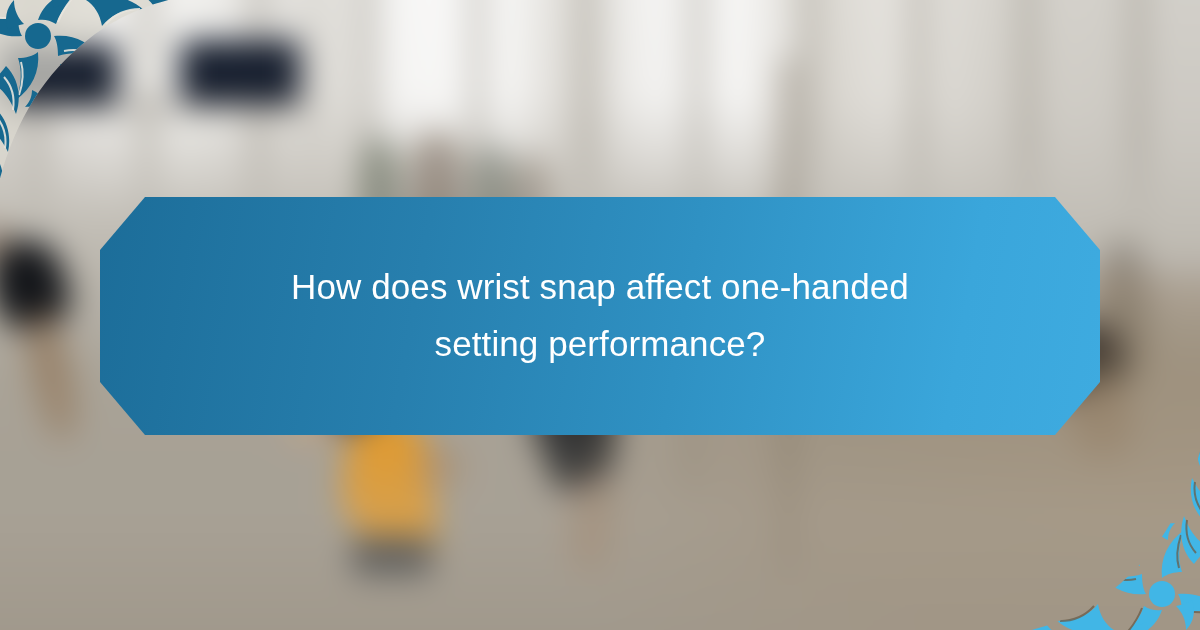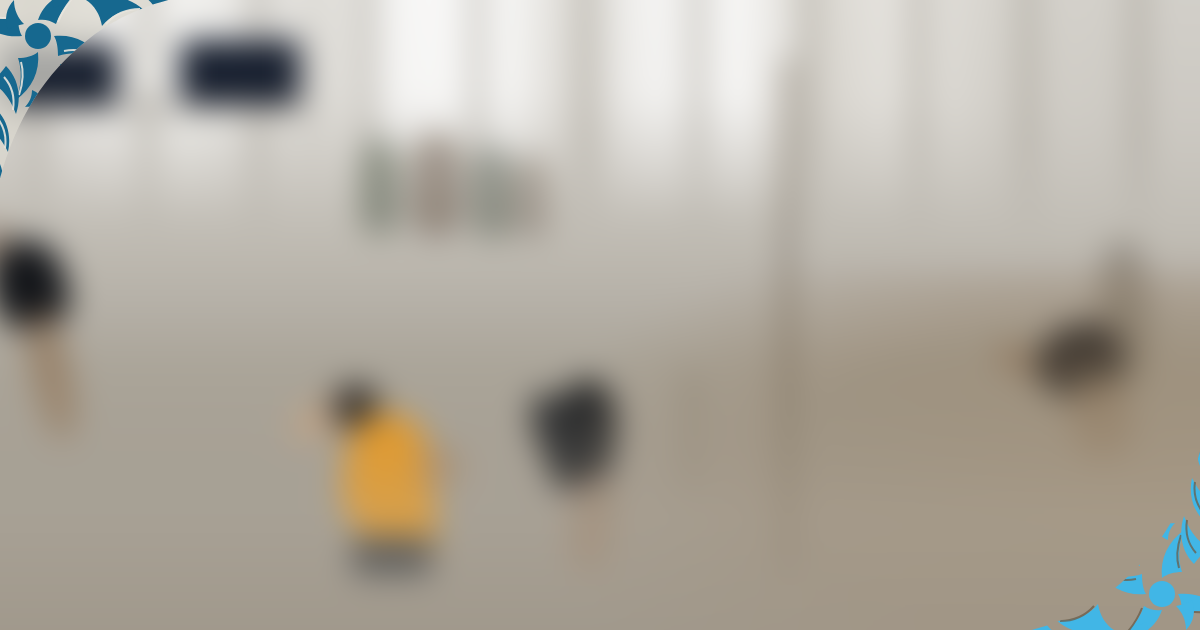--- a/index.html
+++ b/index.html
@@ -322,14 +322,17 @@
           <path d="M5,194 C7,181 3,170 -5,161"></path>
         </g>
         <path d="M66,70 C76,72 84,80 86,90 C78,86 70,86 62,88 C66,82 67,76 66,70 Z"></path>
         <path d="M38,96 C48,100 54,110 54,120 C47,114 39,112 31,113 C36,108 38,102 38,96 Z"></path>
         <path d="M14,36 C10,26 12,14 20,6 C20,16 24,24 30,30 C24,31 18,33 14,36 Z"></path>
         <path d="M60,14 C56,6 57,-4 63,-11 C63,-2 66,5 71,10 C67,11 63,12 60,14 Z"></path>
       </g>
     </g>
   </svg>
 
+  <div class="banner">
+    <div class="banner-title">How does wrist snap affect one-handed setting performance?</div>
+  </div>
 
 </div>
 
 </body></html>

